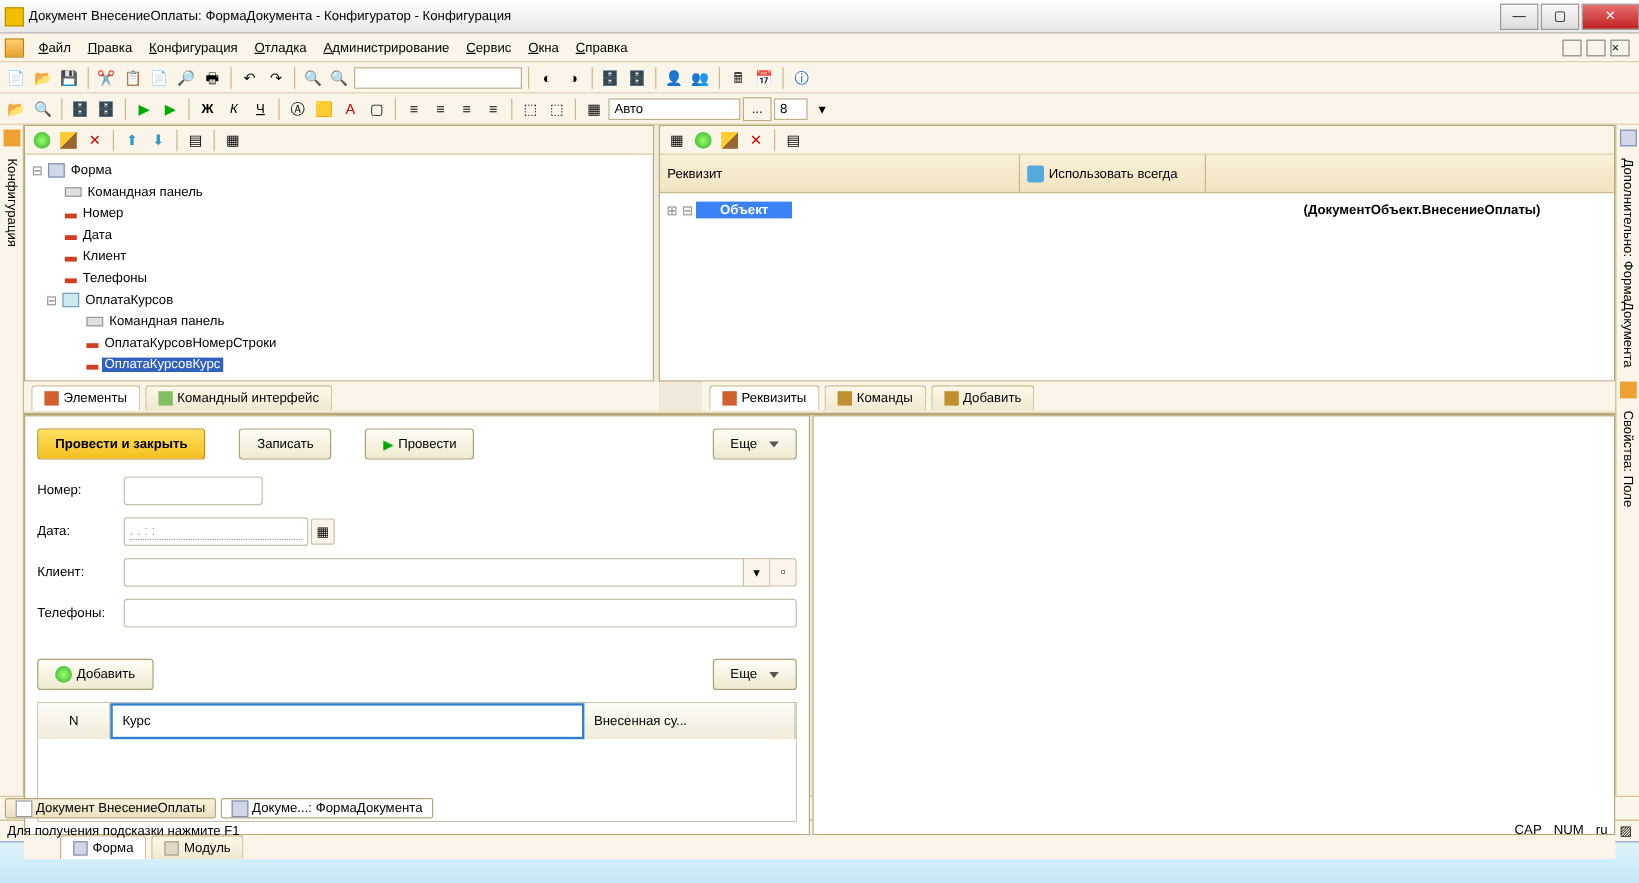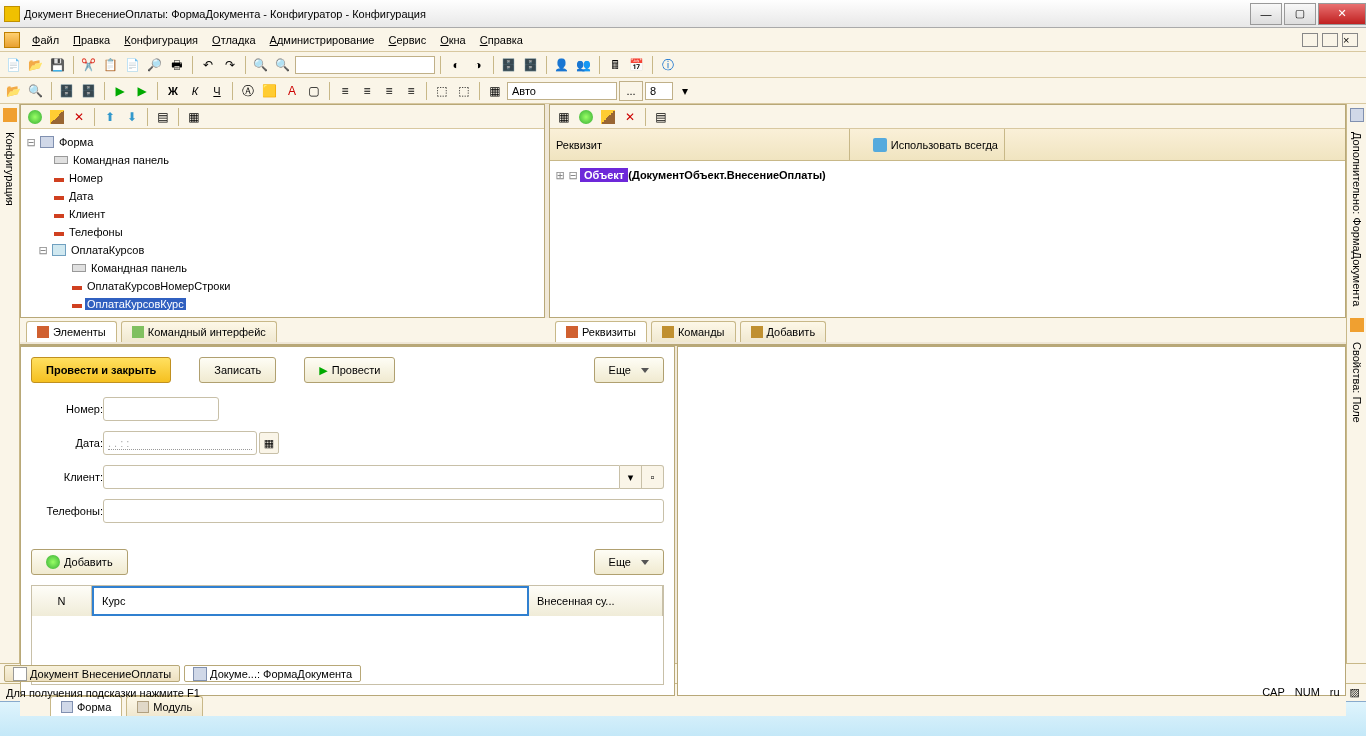--- a/index.html
+++ b/index.html
@@ -37,49 +37,49 @@
 .ti-form{background:#d0d8e8;border:1px solid #8090b0;}
 .ti-cmd{background:#e0e0e0;border:1px solid #999;height:8px;}
 .ti-field{width:10px;height:4px;background:#d04020;margin-top:3px;}
 .ti-table{background:#d0e8f0;border:1px solid #70a0c0;}
 .tree-label{padding:0 2px;}
 .tree-label.selected{background:#3060c0;color:#fff;}
 .attr-header{height:32px;background:linear-gradient(#faf0d8,#f0e4c0);display:flex;border-bottom:1px solid #c8b888;}
 .attr-col{padding:4px 6px;border-right:1px solid #c8b888;display:flex;align-items:center;}
 .attr-body{padding:4px;}
 .attr-row{display:flex;align-items:center;height:20px;}
-.obj-label{background:#6d28d9;color:#fff;padding:1px 4px;font-weight:bold;}
+.obj-label{background:#3b82f6;color:#fff;padding:1px 20px;font-weight:bold;}
 .tabs-strip{height:24px;background:#faf5e8;display:flex;align-items:flex-end;padding:0 6px;gap:4px;}
 .tab{height:21px;padding:2px 10px;background:linear-gradient(#fdf8e8,#f0e8d0);border:1px solid #c8b888;border-bottom:none;border-radius:3px 3px 0 0;display:flex;align-items:center;gap:4px;cursor:pointer;}
 .tab.active{background:#fff;}
 .tab-ic{width:12px;height:12px;}
 .lower-panes{flex:1;display:flex;border-top:2px solid #b8a878;margin-top:2px;}
 .lp-left{flex:0 0 655px;border:1px solid #b8a878;background:#fff;padding:10px;display:flex;flex-direction:column;overflow:hidden;}
 .form-top{display:flex;gap:28px;align-items:center;margin-bottom:14px;}
 .btn{height:26px;padding:0 14px;border:1px solid #b0a070;background:linear-gradient(#fefdf5,#f0ead0);border-radius:3px;cursor:pointer;display:flex;align-items:center;gap:4px;}
 .btn.primary{background:linear-gradient(#ffe060,#f5c020);font-weight:bold;border-color:#c09020;}
 .btn.more{margin-left:auto;}
 .drop-arrow{border-left:4px solid transparent;border-right:4px solid transparent;border-top:5px solid #555;margin-left:6px;}
 .form-row{display:flex;align-items:center;margin-bottom:10px;}
-.form-label{width:72px;text-align:right;}
+.form-label{width:72px;}
 .form-input{height:24px;border:1px solid #c8c0a8;border-radius:3px;background:#fff;padding:0 4px;}
 .form-input.n{width:116px;}
 .form-input.d{width:154px;display:flex;align-items:center;color:#aaa;}
 .form-input.full{flex:1;}
 .date-btn{width:20px;height:22px;border:1px solid #c8c0a8;margin-left:2px;background:#faf5e8;border-radius:2px;display:flex;align-items:center;justify-content:center;cursor:pointer;}
 .client-row .form-input{flex:1;}
 .client-btns{display:flex;}
 .client-btn{width:22px;height:24px;border:1px solid #c8c0a8;border-left:none;background:#faf5e8;display:flex;align-items:center;justify-content:center;cursor:pointer;}
 .table-section{margin-top:4px;}
 .table-top{display:flex;margin-bottom:10px;margin-top:12px;}
 .grid{border:1px solid #c8c0a8;}
 .grid-header{display:flex;height:30px;background:linear-gradient(#fefdf8,#f0ecd8);}
 .grid-col{border-right:1px solid #c8c0a8;padding:6px 8px;display:flex;align-items:center;}
 .gc-n{width:60px;justify-content:center;}
-.gc-k{width:437px;border:2px solid #3080d0;background:#fff;}
+.gc-k{width:395px;border:2px solid #3080d0;background:#fff;}
 .gc-s{flex:1;}
 .grid-body{height:68px;background:#fff;}
 .lp-right{flex:1;border:1px solid #b8a878;background:#fff;margin-left:2px;}
 .bottom-tabs{height:22px;background:#faf5e8;display:flex;align-items:flex-end;padding-left:30px;gap:4px;}
 .window-tabs{height:20px;background:#faf5e8;border-top:1px solid #c8b888;display:flex;align-items:center;padding:0 4px;gap:4px;}
 .win-tab{height:17px;padding:1px 8px;border:1px solid #b8a878;background:linear-gradient(#f8f2dc,#ede0c0);border-radius:2px;font-size:10px;display:flex;align-items:center;gap:3px;cursor:pointer;}
 .win-tab.active{background:#fff;}
 .status-bar{height:18px;background:#faf5e8;border-top:1px solid #c8b888;display:flex;align-items:center;padding:0 6px;}
 .status-right{margin-left:auto;display:flex;gap:10px;}
 .taskbar-stub{height:35px;background:linear-gradient(#dff4fc,#c4e8f8);border-top:1px solid #8ac;}
@@ -373,37 +373,37 @@
           <div class="tb-btn">
               <span style="color:#c00;">✕</span>
             </div>
           <div class="tb-sep"></div>
           <div class="tb-btn">
               <span>▤</span>
             </div>
         </div>
         <div class="attr-header">
           <div class="attr-col" style="width:300px;">Реквизит</div>
-          <div class="attr-col" style="width:155px;gap:4px;justify-content:flex-end;">
+          <div class="attr-col" style="width:155px;gap:4px;">
               <span class="small-ic ic-blue"></span>
               <span>Использовать всегда</span>
             </div>
         </div>
         <div class="attr-body">
           <div class="attr-row">
             <span class="tree-exp">⊞</span>
             <span style="width:14px;text-align:center;color:#888;">⊟</span>
             <span class="obj-label">Объект</span>
-            <span style="font-weight:bold;">(ДокументОбъект.ВнесениеОплаты)</span>
+            <span style="margin-left:426px;font-weight:bold;">(ДокументОбъект.ВнесениеОплаты)</span>
           </div>
         </div>
       </div>
     </div>
 
-    <div style="display:flex;">
+    <div style="display:flex;gap:36px;">
       <div class="tabs-strip" style="width:529px;">
         <div class="tab active">
             <span class="tab-ic" style="background:#d06030;"></span>
             <span>Элементы</span>
           </div>
         <div class="tab">
             <span class="tab-ic" style="background:#80c060;"></span>
             <span>Командный интерфейс</span>
           </div>
       </div>

